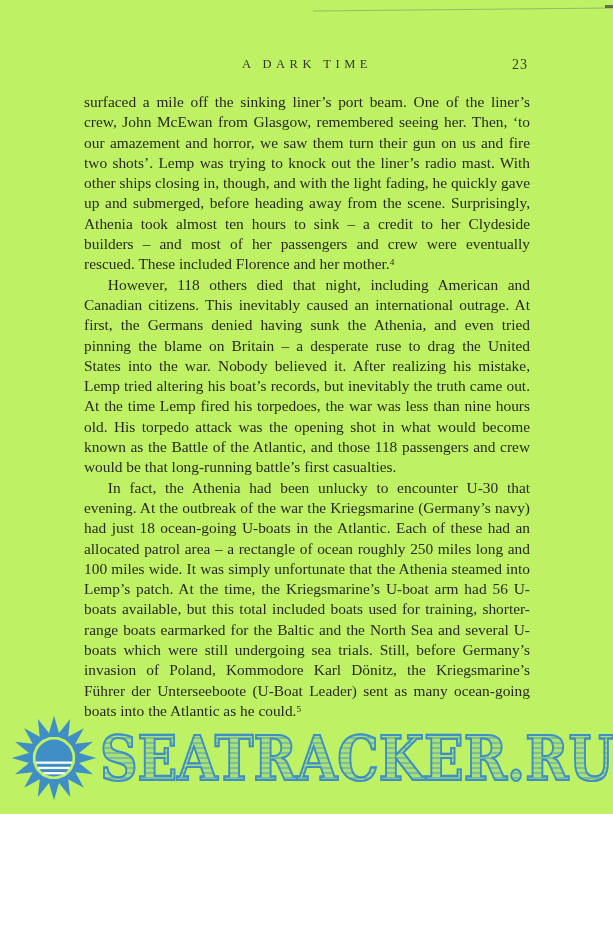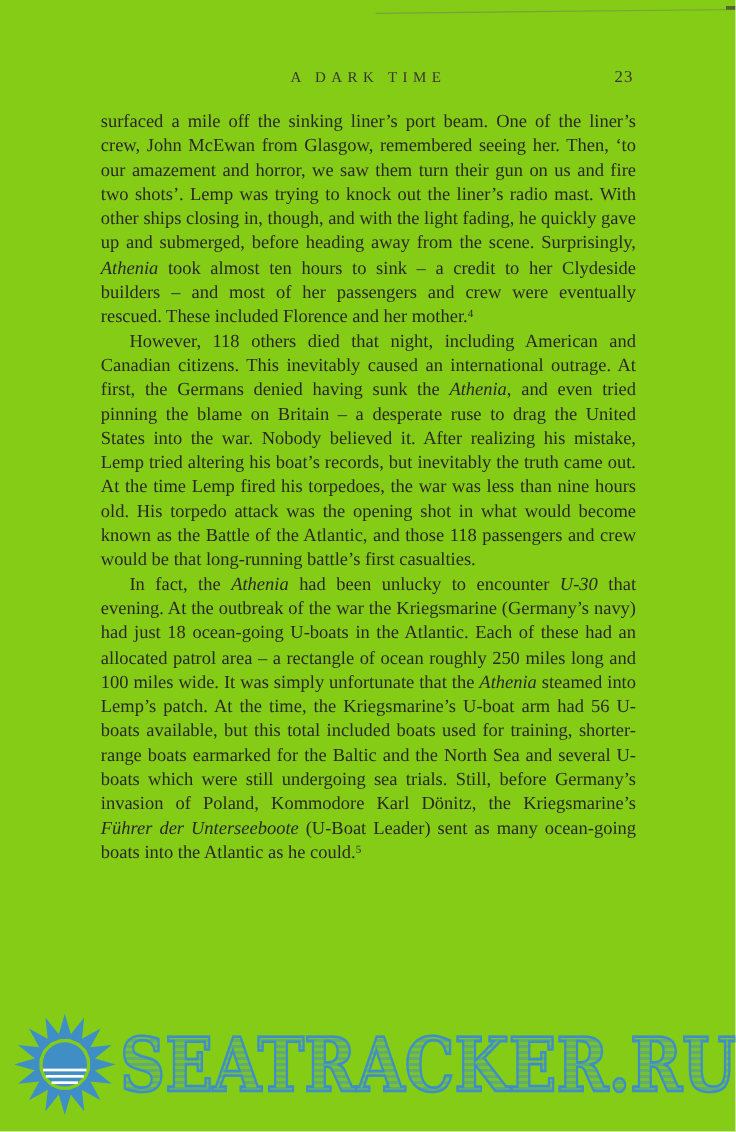--- a/index.html
+++ b/index.html
@@ -1,20 +1,20 @@
 <!DOCTYPE html>
 <html style="--wm-color: #3f8fc6;"><head>
 <meta charset="utf-8">
 <style>
   * { margin:0; padding:0; box-sizing:border-box; }
   html, body { background:#ffffff; }
   .page {
     position:relative;
-    width:613px; height:943px;
-    background:#84cc16;
+    width:613px; height:814px;
+    background:#bef264;
     font-family:"Liberation Serif","DejaVu Serif",serif;
     color:#2b2824;
     overflow:hidden;
   }
   .scan-line {
     position:absolute; top:9px; right:0; width:300px; height:1px;
     background:rgba(110,110,110,0.45); transform:rotate(-0.6deg);
   }
   .scan-mark {
     position:absolute; top:5px; right:0; width:8px; height:3px;
@@ -31,21 +31,21 @@
     position:absolute; right:2px; top:0;
     font-size:14px; letter-spacing:1px; color:#38342f;
   }
   .body-text {
     position:absolute; top:92px; left:84px; width:446px;
     font-size:15.4px; line-height:20.3px;
     text-align:justify; text-justify:inter-word;
   }
   .para { text-indent:1.55em; }
   .para.first { text-indent:0; }
-  .italic { font-style:italic; }
+  .italic { }
   .body-text sup {
     font-size:0.6em; line-height:0;
     position:relative; top:-0.45em; vertical-align:baseline;
   }
   :root { --wm-color:#3f8fc6; }
   .watermark {
     position:absolute; left:0; right:0; bottom:10px; height:92px;
     display:flex; align-items:center;
   }
   .sun { width:88px; height:88px; margin-left:10px; flex:0 0 auto; color:var(--wm-color); }

